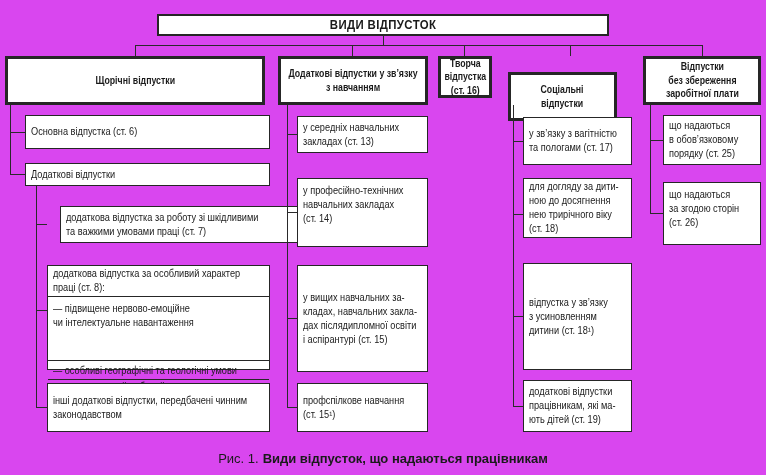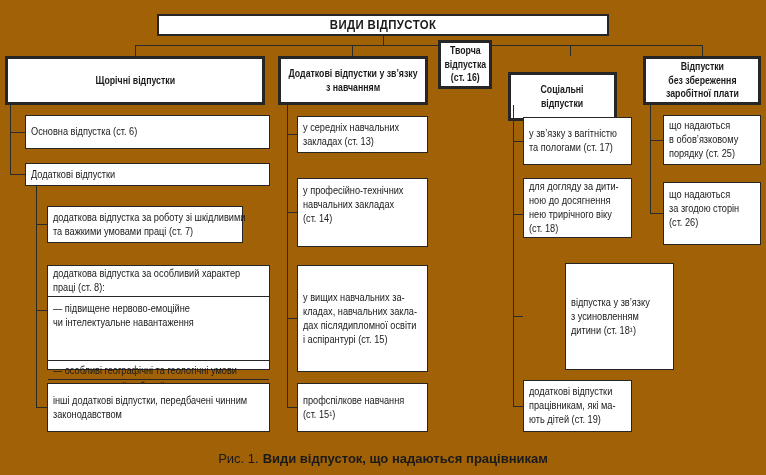--- a/index.html
+++ b/index.html
@@ -1,17 +1,17 @@
 <!DOCTYPE html>
 <html><head>
 <meta charset="utf-8">
 <style>
   html,body{margin:0;padding:0;background:#ffffff;}
   .stage{
-    position:relative;width:766px;height:475px;background:#a16207;
+    position:relative;width:766px;height:475px;background:#d946ef;
     font-family:"Liberation Sans",sans-serif;color:#1a1a1a;overflow:hidden;
   }
   .box{
     position:absolute;box-sizing:border-box;background:#fff;
     border:1px solid #262626;display:flex;align-items:center;
     padding:2px 5px;font-size:10px;line-height:14px;
   }
   .txt{
     white-space:pre;display:inline-block;
     transform:scaleX(0.92);transform-origin:left center;
@@ -54,21 +54,21 @@
   <div class="line" style="left:570px;top:45px;width:1px;height:11px;"></div>
   <div class="line" style="left:702px;top:45px;width:1px;height:11px;"></div>
 
   <div class="box hdr" style="left:5px;top:56px;width:260px;height:49px;">
     <span class="txt">Щорічні відпустки</span>
   </div>
   <div class="box hdr" style="left:278px;top:56px;width:150px;height:49px;">
     <span class="txt">Додаткові відпустки у зв’язку
 з навчанням</span>
   </div>
-  <div class="box hdr" style="left:438px;top:40px;width:54px;height:49px;">
+  <div class="box hdr" style="left:438px;top:56px;width:54px;height:42px;">
     <span class="txt">Творча
 відпустка
 (ст. 16)</span>
   </div>
   <div class="box hdr" style="left:508px;top:72px;width:109px;height:49px;">
     <span class="txt">Соціальні
 відпустки</span>
   </div>
   <div class="box hdr" style="left:643px;top:56px;width:118px;height:49px;">
     <span class="txt">Відпустки
@@ -83,21 +83,21 @@
   <div class="line" style="left:36px;top:224px;width:11px;height:1px;"></div>
   <div class="line" style="left:36px;top:310px;width:11px;height:1px;"></div>
   <div class="line" style="left:36px;top:407px;width:11px;height:1px;"></div>
 
   <div class="box" style="left:25px;top:115px;width:245px;height:34px;">
     <span class="txt">Основна відпустка (ст. 6)</span>
   </div>
   <div class="box" style="left:25px;top:163px;width:245px;height:23px;">
     <span class="txt">Додаткові відпустки</span>
   </div>
-  <div class="box" style="left:47px;top:206px;width:196px;height:37px;">
+  <div class="box" style="left:60px;top:206px;width:243px;height:37px;">
     <span class="txt">додаткова відпустка за роботу зі шкідливими
 та важкими умовами праці (ст. 7)</span>
   </div>
   <div class="box group" style="left:47px;top:265px;width:223px;height:105px;">
     <div class="grow" style="height:30px;">
       <span class="txt">додаткова відпустка за особливий характер
 праці (ст. 8):</span>
     </div>
     <div class="grow" style="height:35px;">
       <span class="txt">— підвищене нервово-емоційне
@@ -150,21 +150,21 @@
   <div class="box" style="left:523px;top:117px;width:109px;height:48px;">
     <span class="txt">у зв’язку з вагітністю
 та пологами (ст. 17)</span>
   </div>
   <div class="box" style="left:523px;top:178px;width:109px;height:60px;">
     <span class="txt">для догляду за дити-
 ною до досягнення
 нею трирічного віку
 (ст. 18)</span>
   </div>
-  <div class="box" style="left:523px;top:263px;width:109px;height:107px;margin-left:42px;">
+  <div class="box" style="left:523px;top:263px;width:109px;height:107px;">
     <span class="txt">відпустка у зв’язку
 з усиновленням
 дитини (ст. 18¹)</span>
   </div>
   <div class="box" style="left:523px;top:380px;width:109px;height:52px;">
     <span class="txt">додаткові відпустки
 працівникам, які ма-
 ють дітей (ст. 19)</span>
   </div>
 

